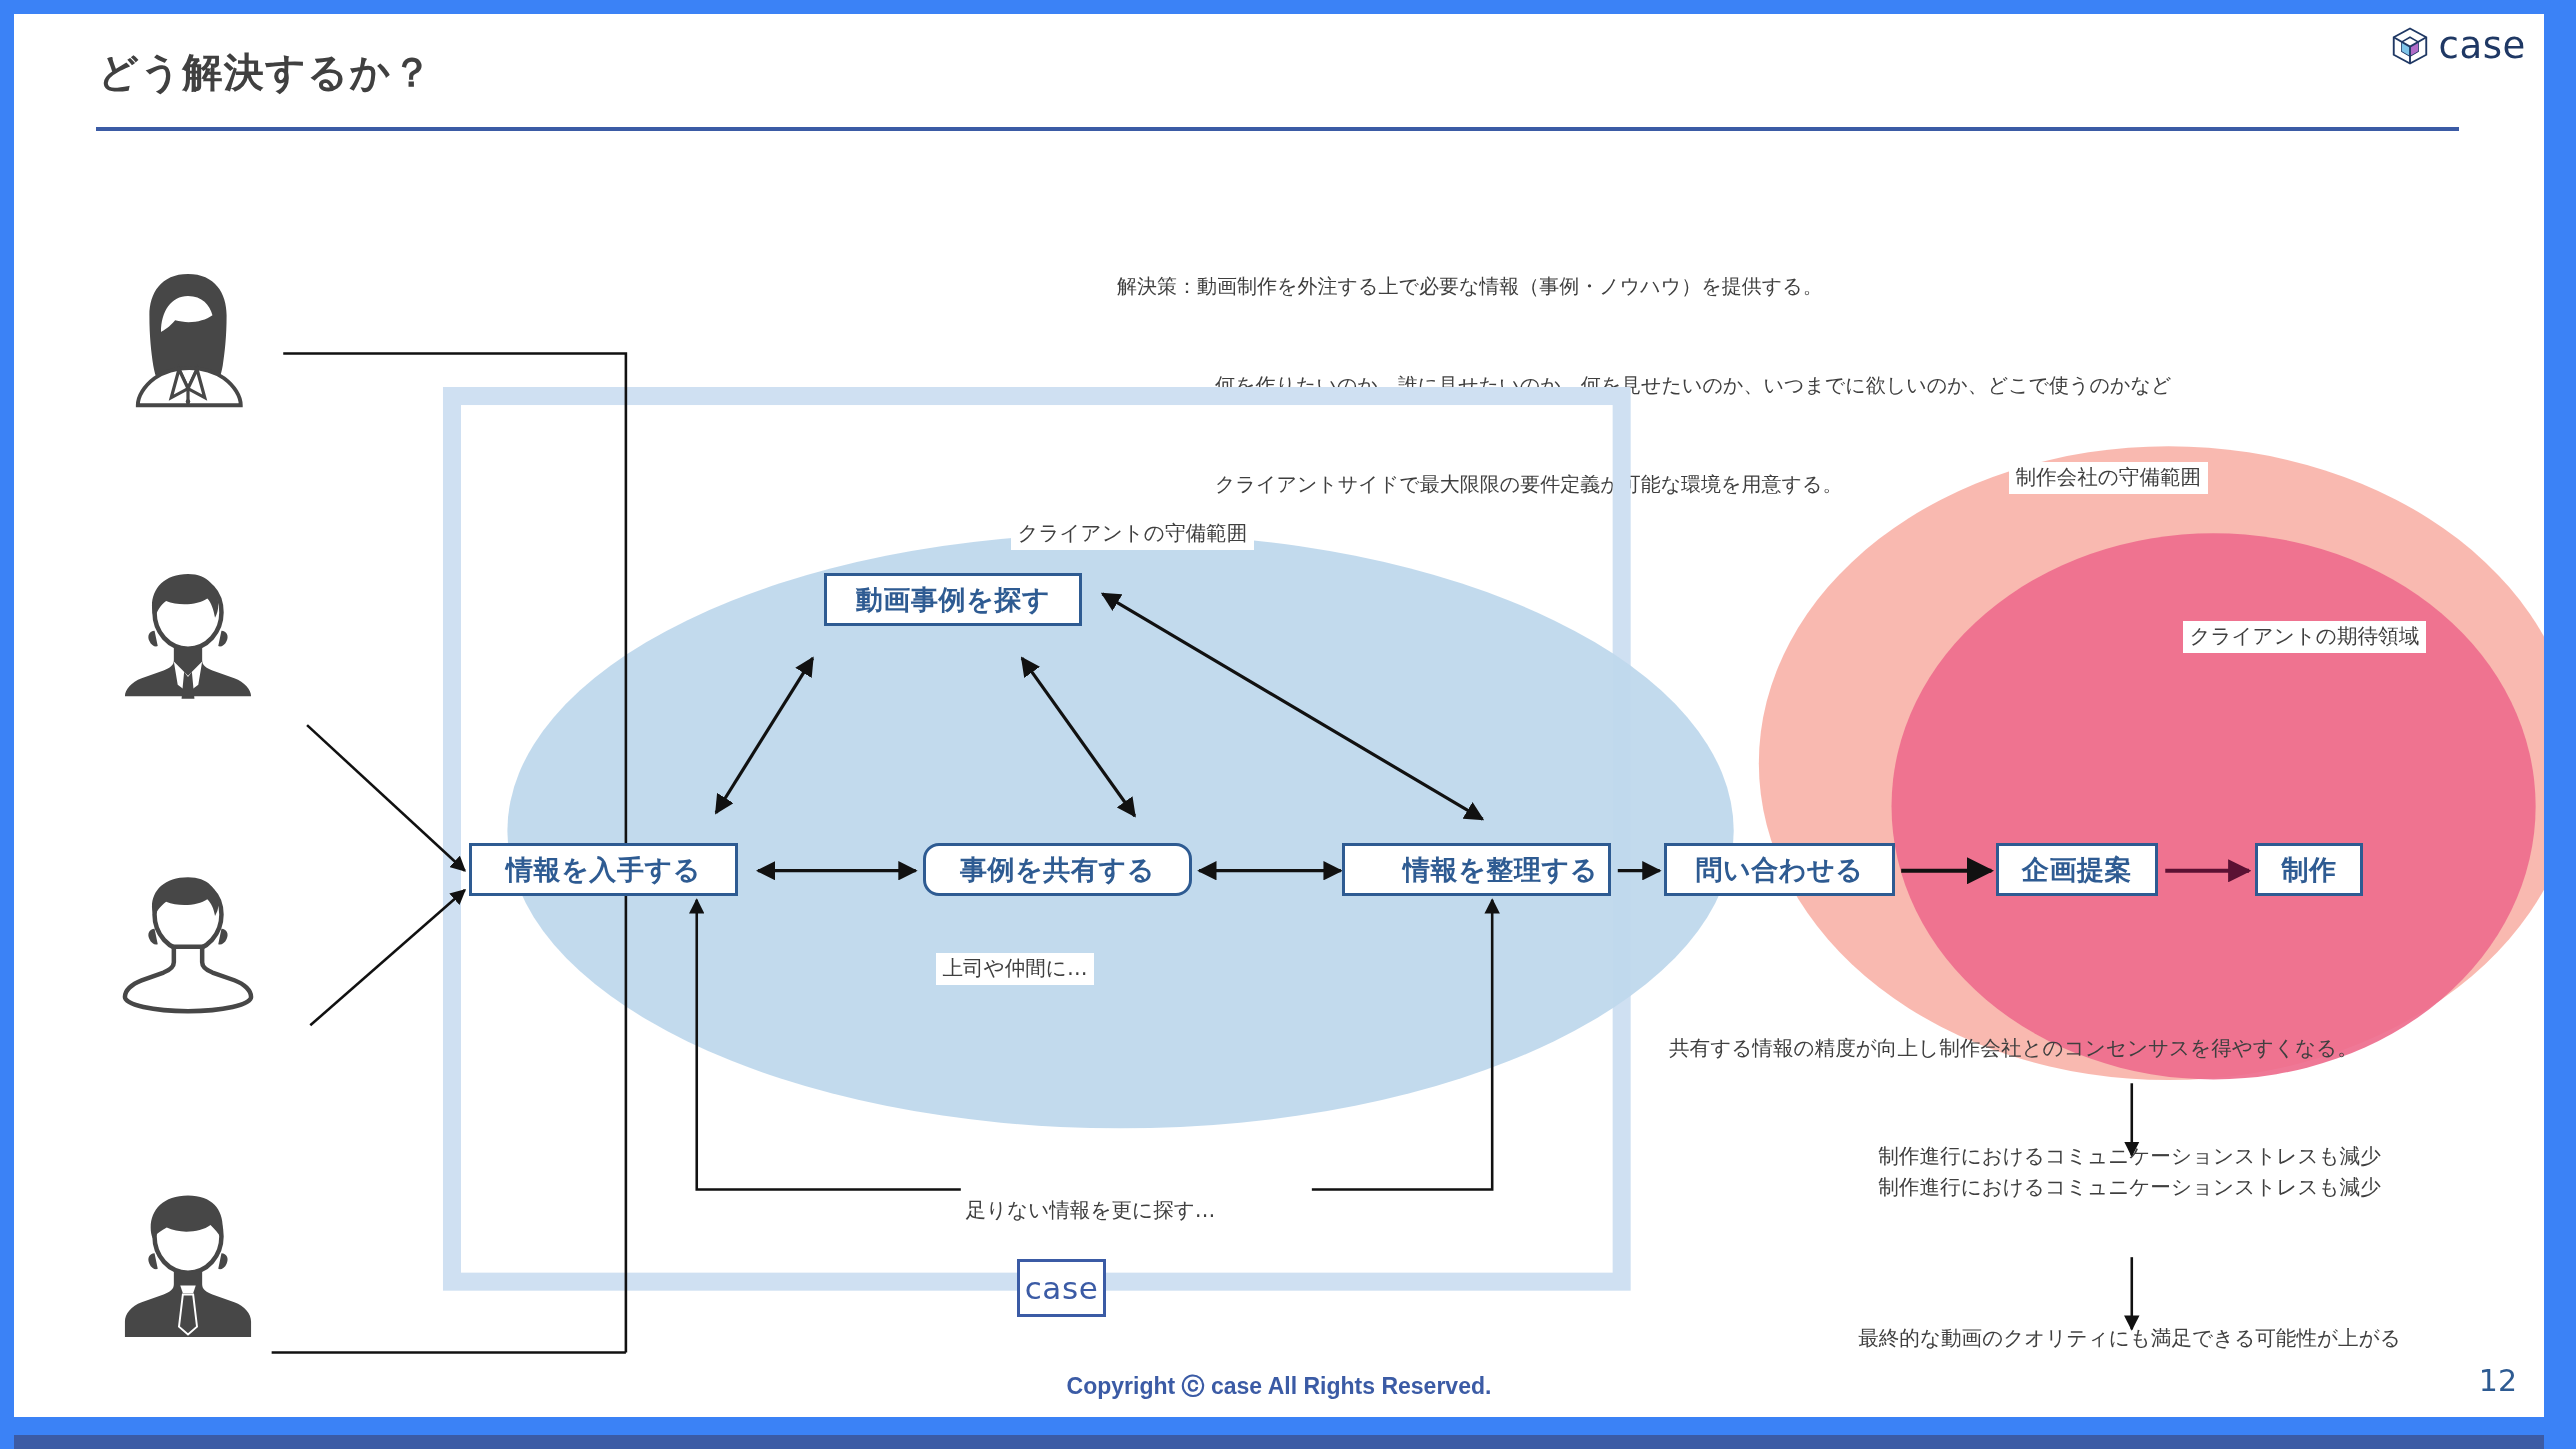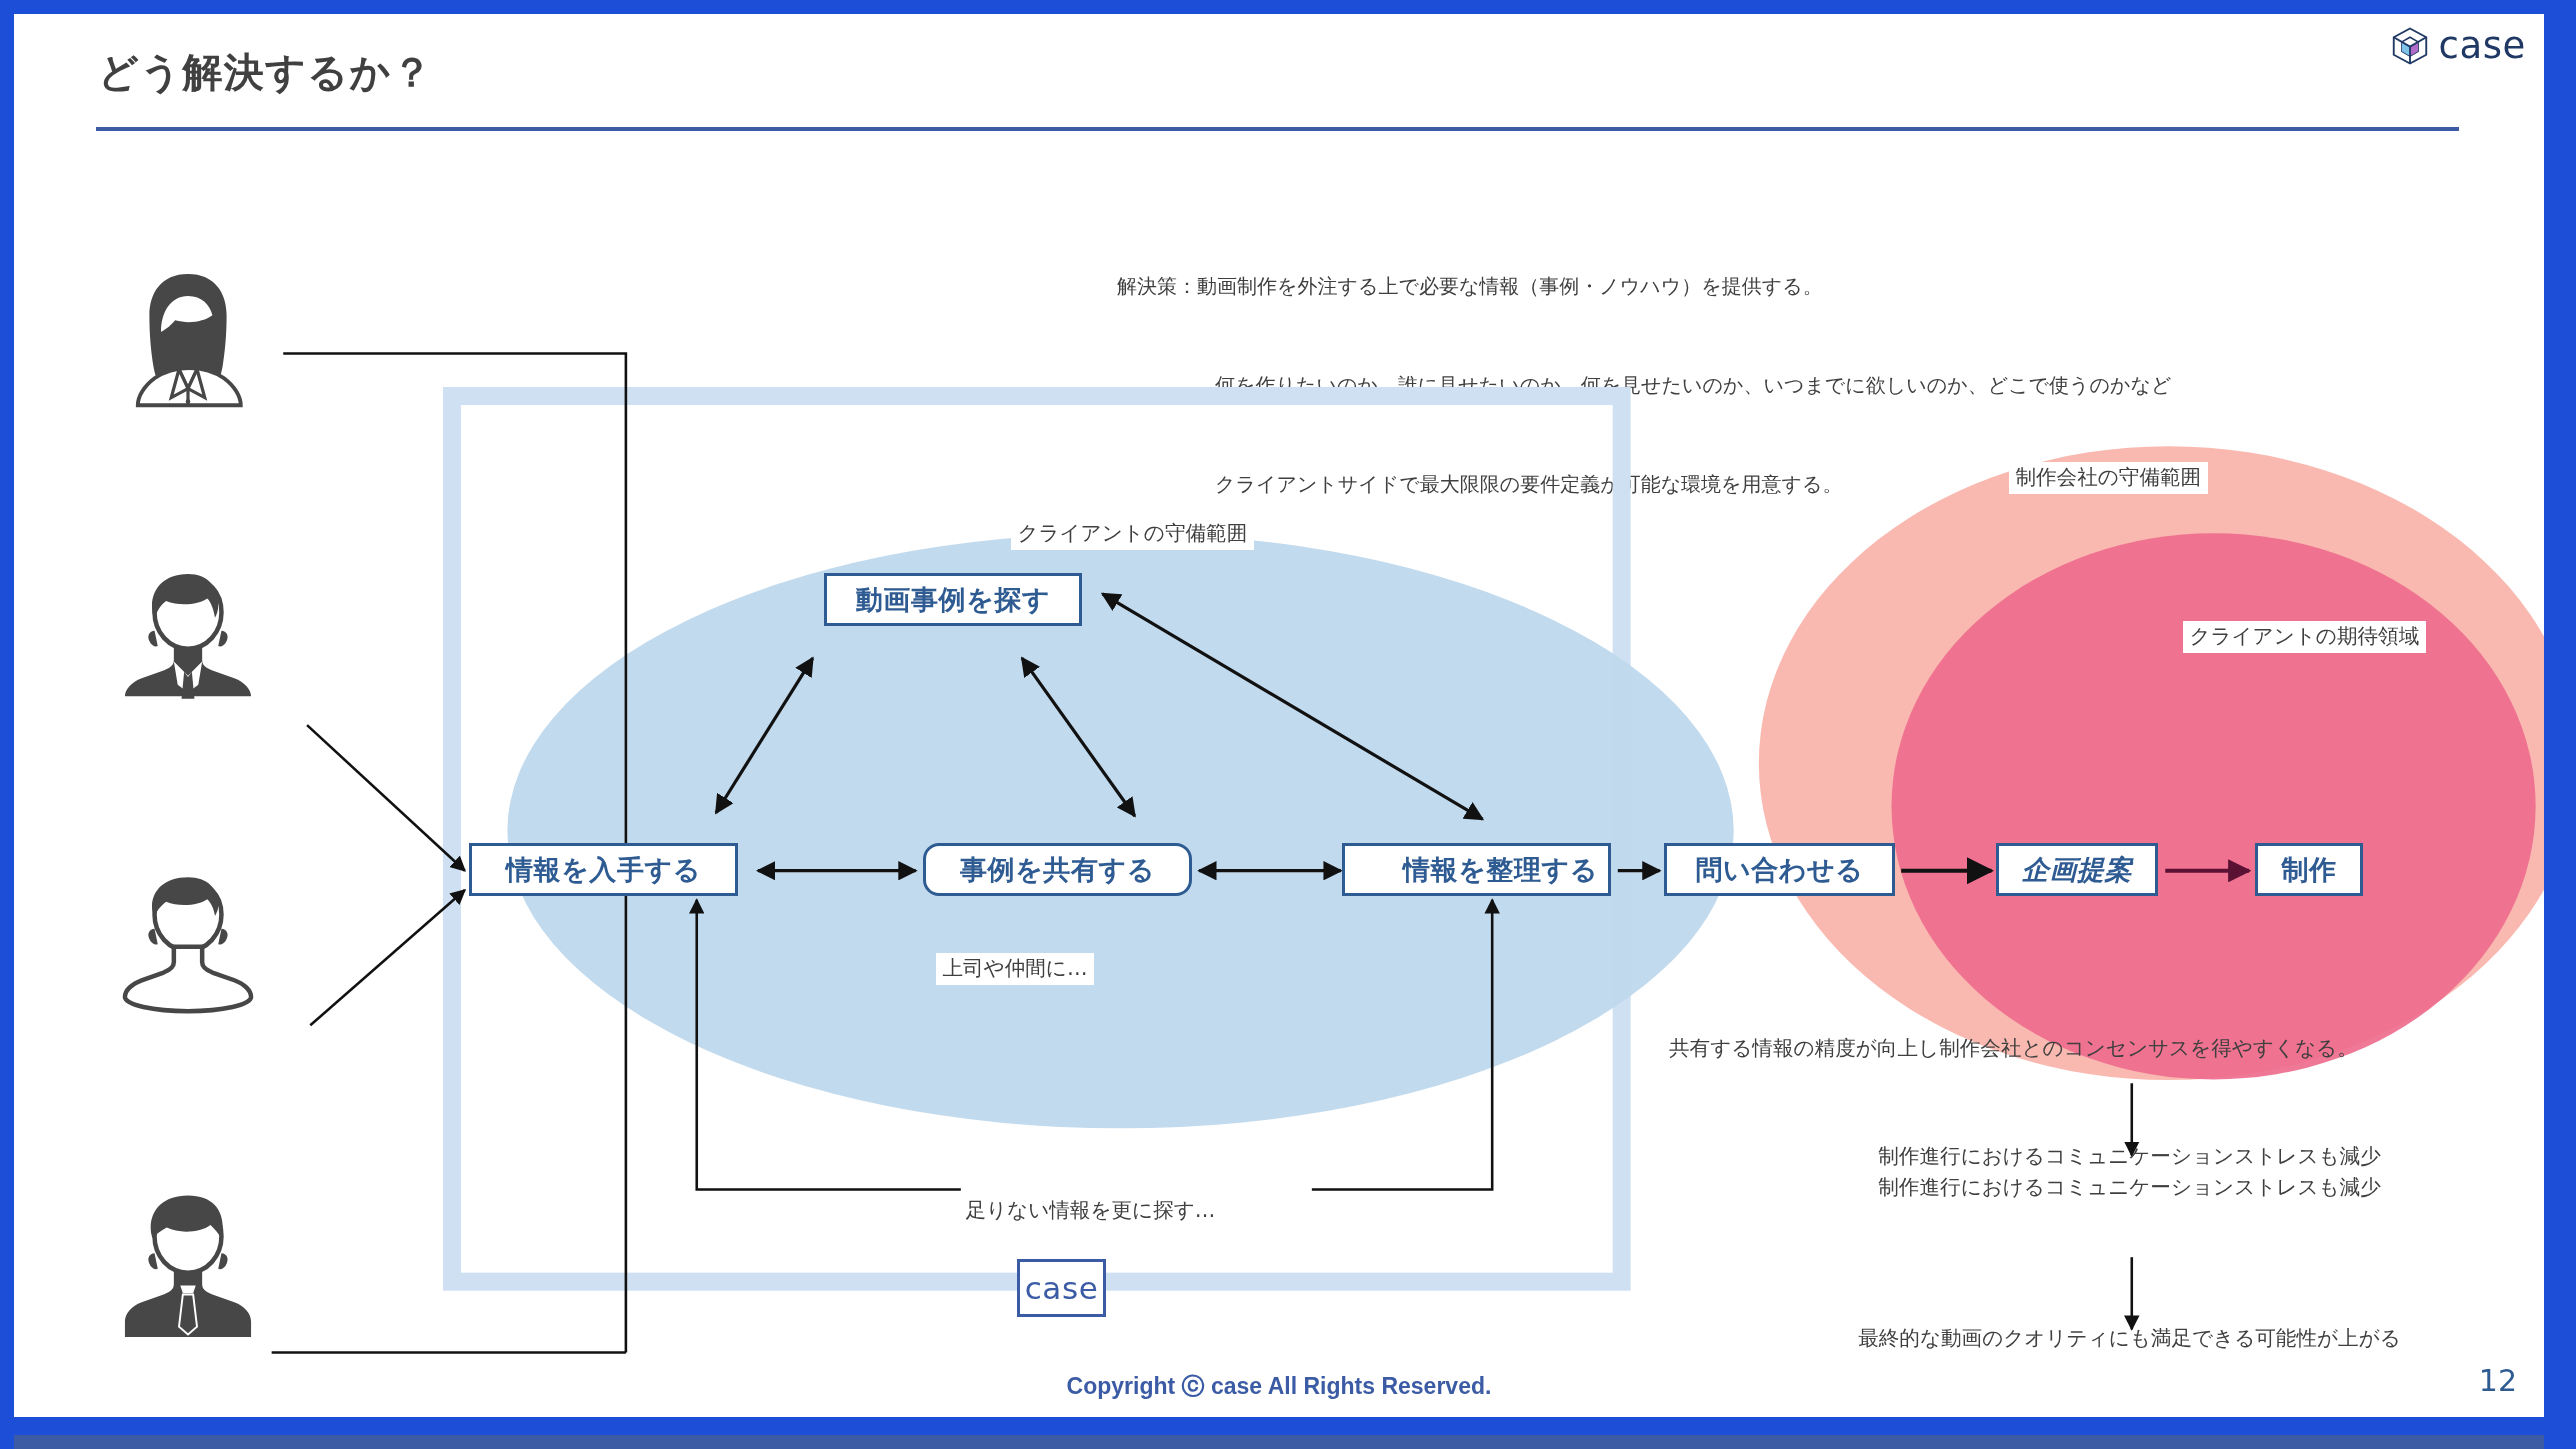--- a/index.html
+++ b/index.html
@@ -3,21 +3,21 @@
 <meta charset="utf-8">
 <style>
   html,body{margin:0;padding:0;}
   body{
     width:2576px;height:1449px;
     background:#ffffff;
     font-family:"Liberation Sans","DejaVu Sans",sans-serif;
     overflow:hidden;
     position:relative;
   }
-  #slide{position:absolute;inset:0;background:#1d4ed8;}
+  #slide{position:absolute;inset:0;background:#3b82f6;}
   #page{position:absolute;left:14px;top:14px;width:2530px;height:1403px;background:#ffffff;}
 
   
   #title{
     position:absolute;left:84px;top:31px;
     font-size:40px;font-weight:700;color:#404040;letter-spacing:1.3px;
     white-space:nowrap;
   }
   #title-rule{
     position:absolute;left:82px;top:113px;width:2363px;height:3.9px;background:#3B5BA5;
@@ -218,21 +218,21 @@
   <div class="node" style="left:810px;top:559px;width:258px;height:53px;">動画事例を探す</div>
 
   <div class="node" style="left:455px;top:829px;width:269px;height:53px;">情報を入手する</div>
 
   <div class="node" style="left:909px;top:829px;width:269px;height:53px;border-radius:16px;">事例を共有する</div>
 
   <div class="node" style="left:1328px;top:829px;width:269px;height:53px;padding-left:48px;">情報を整理する</div>
 
   <div class="node" style="left:1650px;top:829px;width:231px;height:53px;">問い合わせる</div>
 
-  <div class="node" style="left:1982px;top:829px;width:162px;height:53px;font-style:italic;">企画提案</div>
+  <div class="node" style="left:1982px;top:829px;width:162px;height:53px;">企画提案</div>
 
   <div class="node" style="left:2241px;top:829px;width:108px;height:53px;">制作</div>
 
   <div class="casebox" style="left:1003px;top:1245px;width:89px;height:58px;">case</div>
 
   <div class="plabel" style="left:922px;top:913px;">上司や仲間に…</div>
 
   <div class="plabel" style="left:945px;top:1155px;">足りない情報を更に探す…</div>
 
   <div class="freelabel" style="left:1655px;top:1019px;width:914px;text-align:left;">共有する情報の精度が向上し制作会社とのコンセンサスを得やすくなる。</div>

